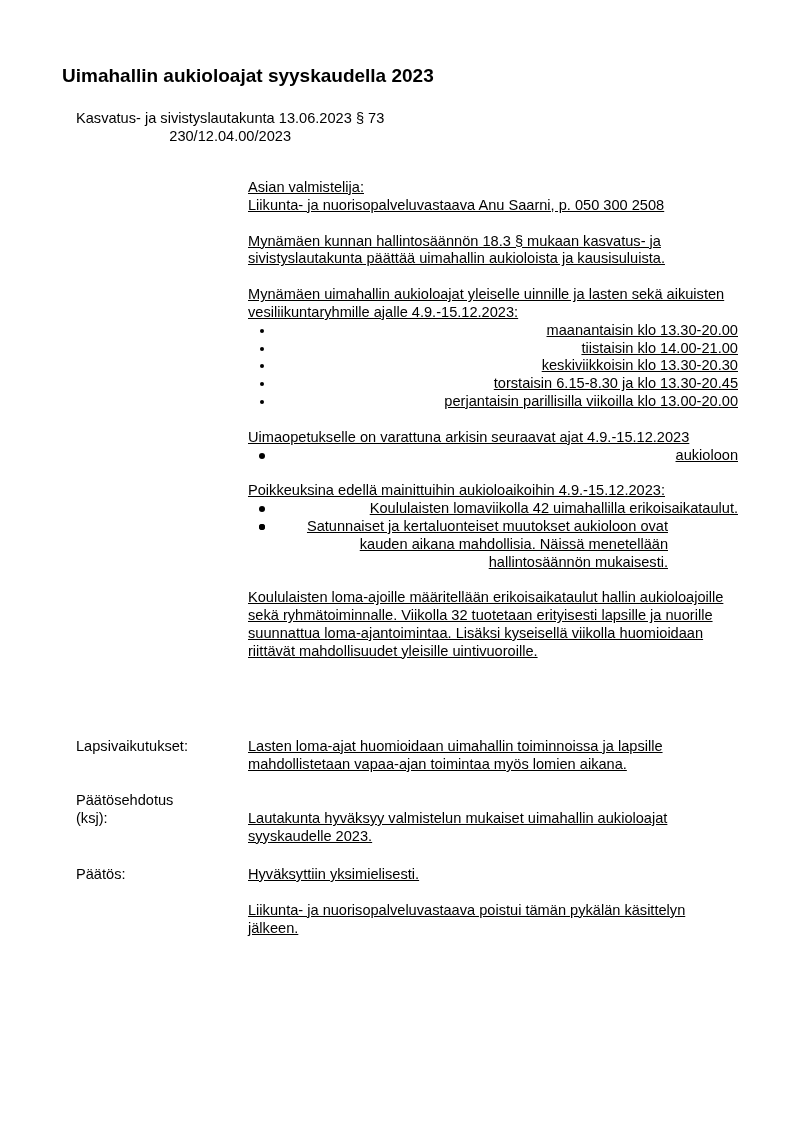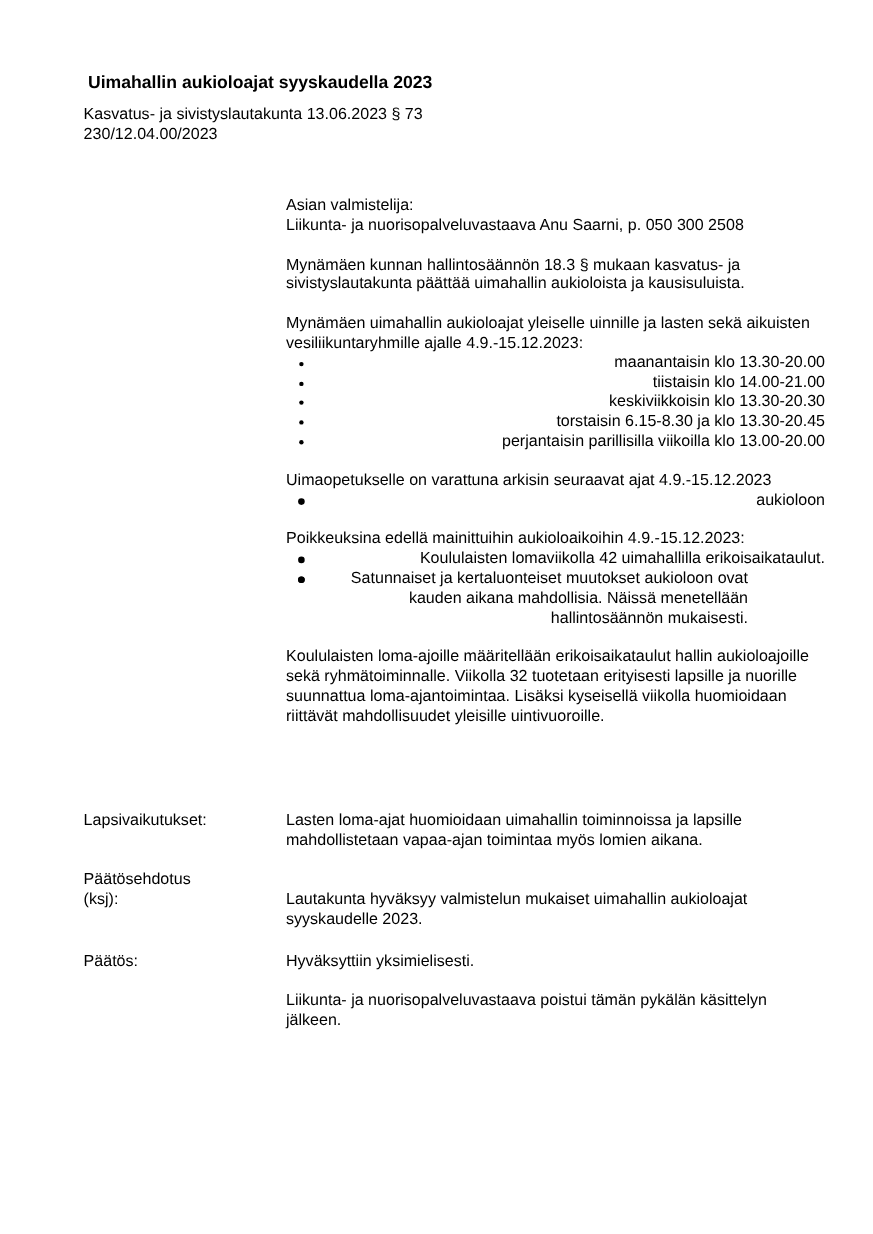--- a/index.html
+++ b/index.html
@@ -2,26 +2,26 @@
 <html><head>
 <meta charset="utf-8">
 <style>
   html, body { margin: 0; padding: 0; background: #ffffff; }
   body {
     width: 794px; height: 1122px; position: relative; overflow: hidden;
     font-family: "Liberation Sans", sans-serif; font-size: 14.6px; color: #000;
     line-height: 17.8px;
   }
   .page { position: absolute; left: 0; top: 0; width: 794px; height: 1122px; }
-  .title { position: absolute; left: 80px; top: 67px; font-weight: bold; font-size: 16px; }
-  .meta { position: absolute; left: 76px; top: 96px; }
+  .title { position: absolute; left: 62px; top: 67px; font-weight: bold; font-size: 19px; }
+  .meta { position: absolute; left: 76px; top: 110px; text-align: center; }
   .meta div { white-space: nowrap; }
   .row { position: absolute; left: 76px; width: 660px; }
   .label { position: absolute; left: 0; top: 0; width: 170px; }
-  .content { position: absolute; left: 184px; top: 0; width: 490px; }
+  .content { position: absolute; left: 172px; top: 0; width: 490px; text-decoration: underline; }
   .para { margin: 0 0 18px 0; }
   ul { list-style: none; margin: 0; padding: 0; }
   li { position: relative; padding-left: 48px; text-align: right; }
   .small-bullet .dot { display: inline-block; width: 4px; height: 4px; border-radius: 50%; background: #000; position: absolute; left: 12px; top: 7px; }
   .big-bullet .dot { display: inline-block; width: 6px; height: 6px; border-radius: 50%; background: #000; position: absolute; left: 11px; top: 6px; }
 </style>
 </head>
 <body>
 
 <div class="page">

